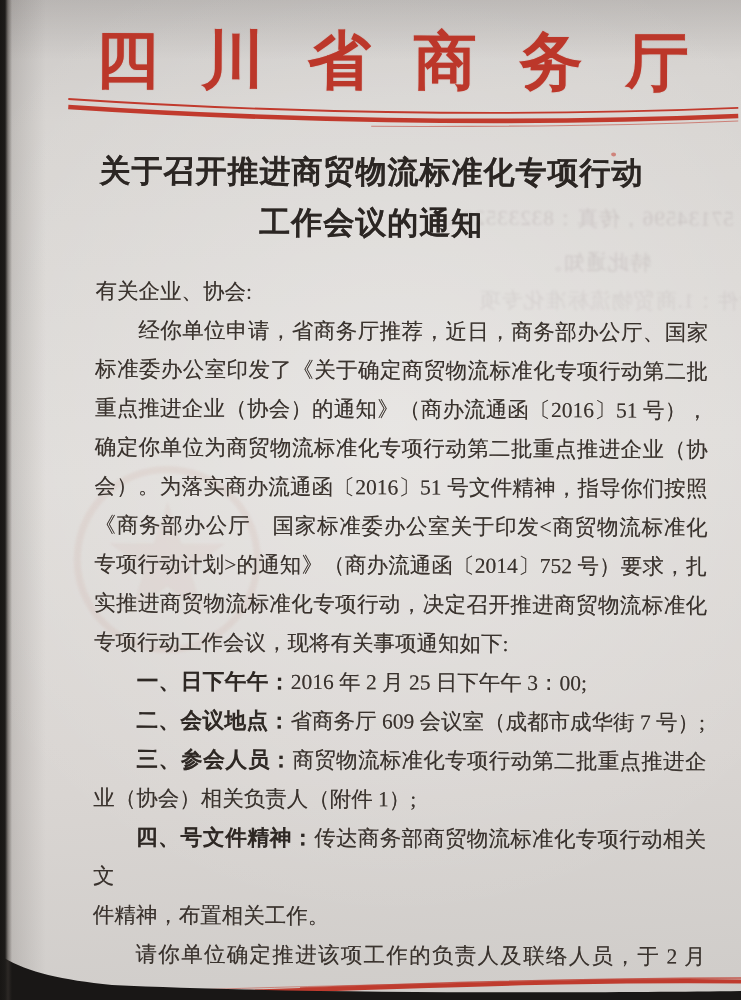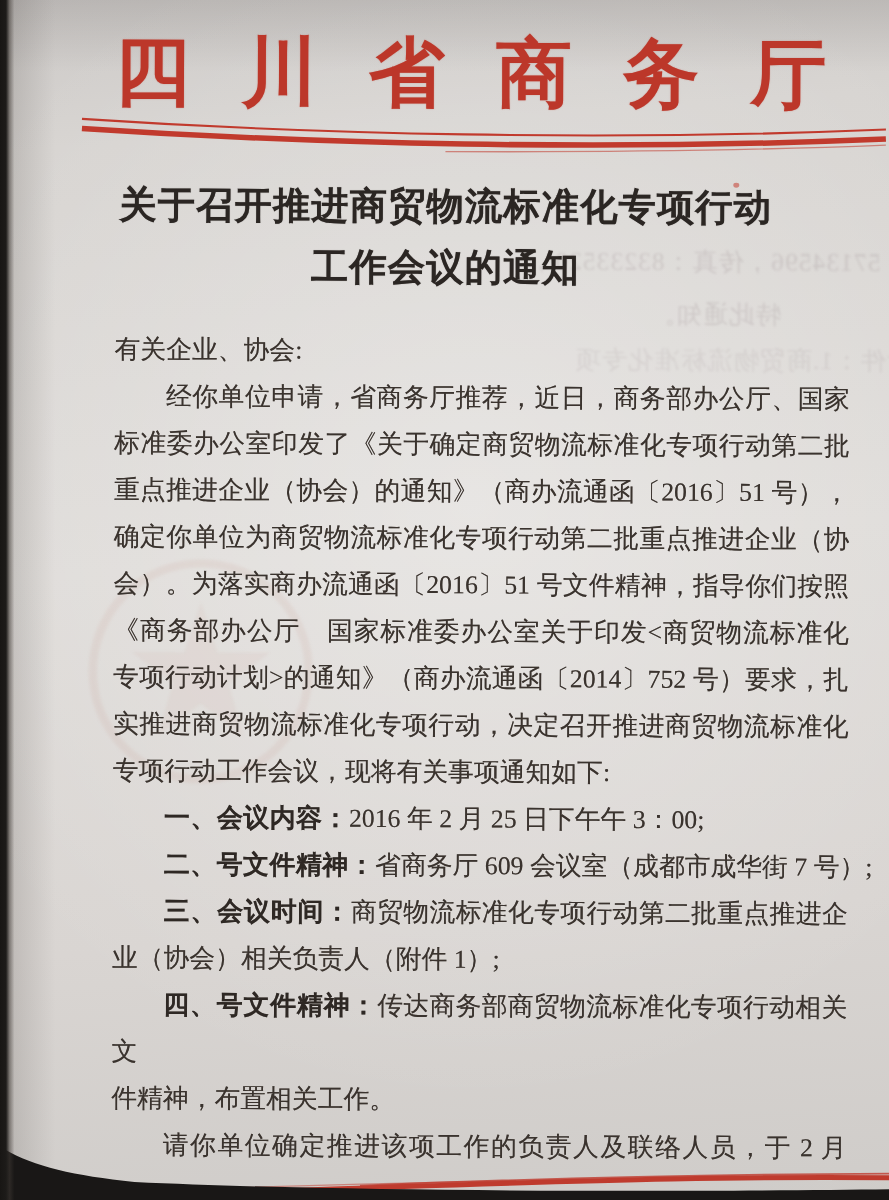--- a/index.html
+++ b/index.html
@@ -87,27 +87,27 @@
       <div class="bline stretch">标准委办公室印发了《关于确定商贸物流标准化专项行动第二批</div>
       <div class="bline stretch">重点推进企业（协会）的通知》（商办流通函〔2016〕51 号），</div>
       <div class="bline stretch">确定你单位为商贸物流标准化专项行动第二批重点推进企业（协</div>
       <div class="bline stretch">会）。为落实商办流通函〔2016〕51 号文件精神，指导你们按照</div>
       <div class="bline stretch">《商务部办公厅　国家标准委办公室关于印发&lt;商贸物流标准化</div>
       <div class="bline stretch">专项行动计划&gt;的通知》（商办流通函〔2014〕752 号）要求，扎</div>
       <div class="bline stretch">实推进商贸物流标准化专项行动，决定召开推进商贸物流标准化</div>
       <div class="bline">专项行动工作会议，现将有关事项通知如下:</div>
 
       <div class="bline indent">
-        <span class="ilabel">一、会议内容：</span><span>2016 年 2 月 25 日下午午 3：00;</span>
+        <span class="ilabel">一、日下午午：</span><span>2016 年 2 月 25 日下午午 3：00;</span>
       </div>
       <div class="bline indent">
-        <span class="ilabel">二、号文件精神：</span><span>省商务厅 609 会议室（成都市成华街 7 号）;</span>
+        <span class="ilabel">二、会议地点：</span><span>省商务厅 609 会议室（成都市成华街 7 号）;</span>
       </div>
       <div class="bline stretch indent">
-        <span class="ilabel">三、会议时间：</span><span>商贸物流标准化专项行动第二批重点推进企</span>
+        <span class="ilabel">三、参会人员：</span><span>商贸物流标准化专项行动第二批重点推进企</span>
       </div>
       <div class="bline">业（协会）相关负责人（附件 1）;</div>
       <div class="bline stretch indent">
         <span class="ilabel">四、号文件精神：</span><span>传达商务部商贸物流标准化专项行动相关文</span>
       </div>
       <div class="bline">件精神，布置相关工作。</div>
 
       <div class="bline stretch indent">请你单位确定推进该项工作的负责人及联络人员，于 2 月</div>
     </div>
 

